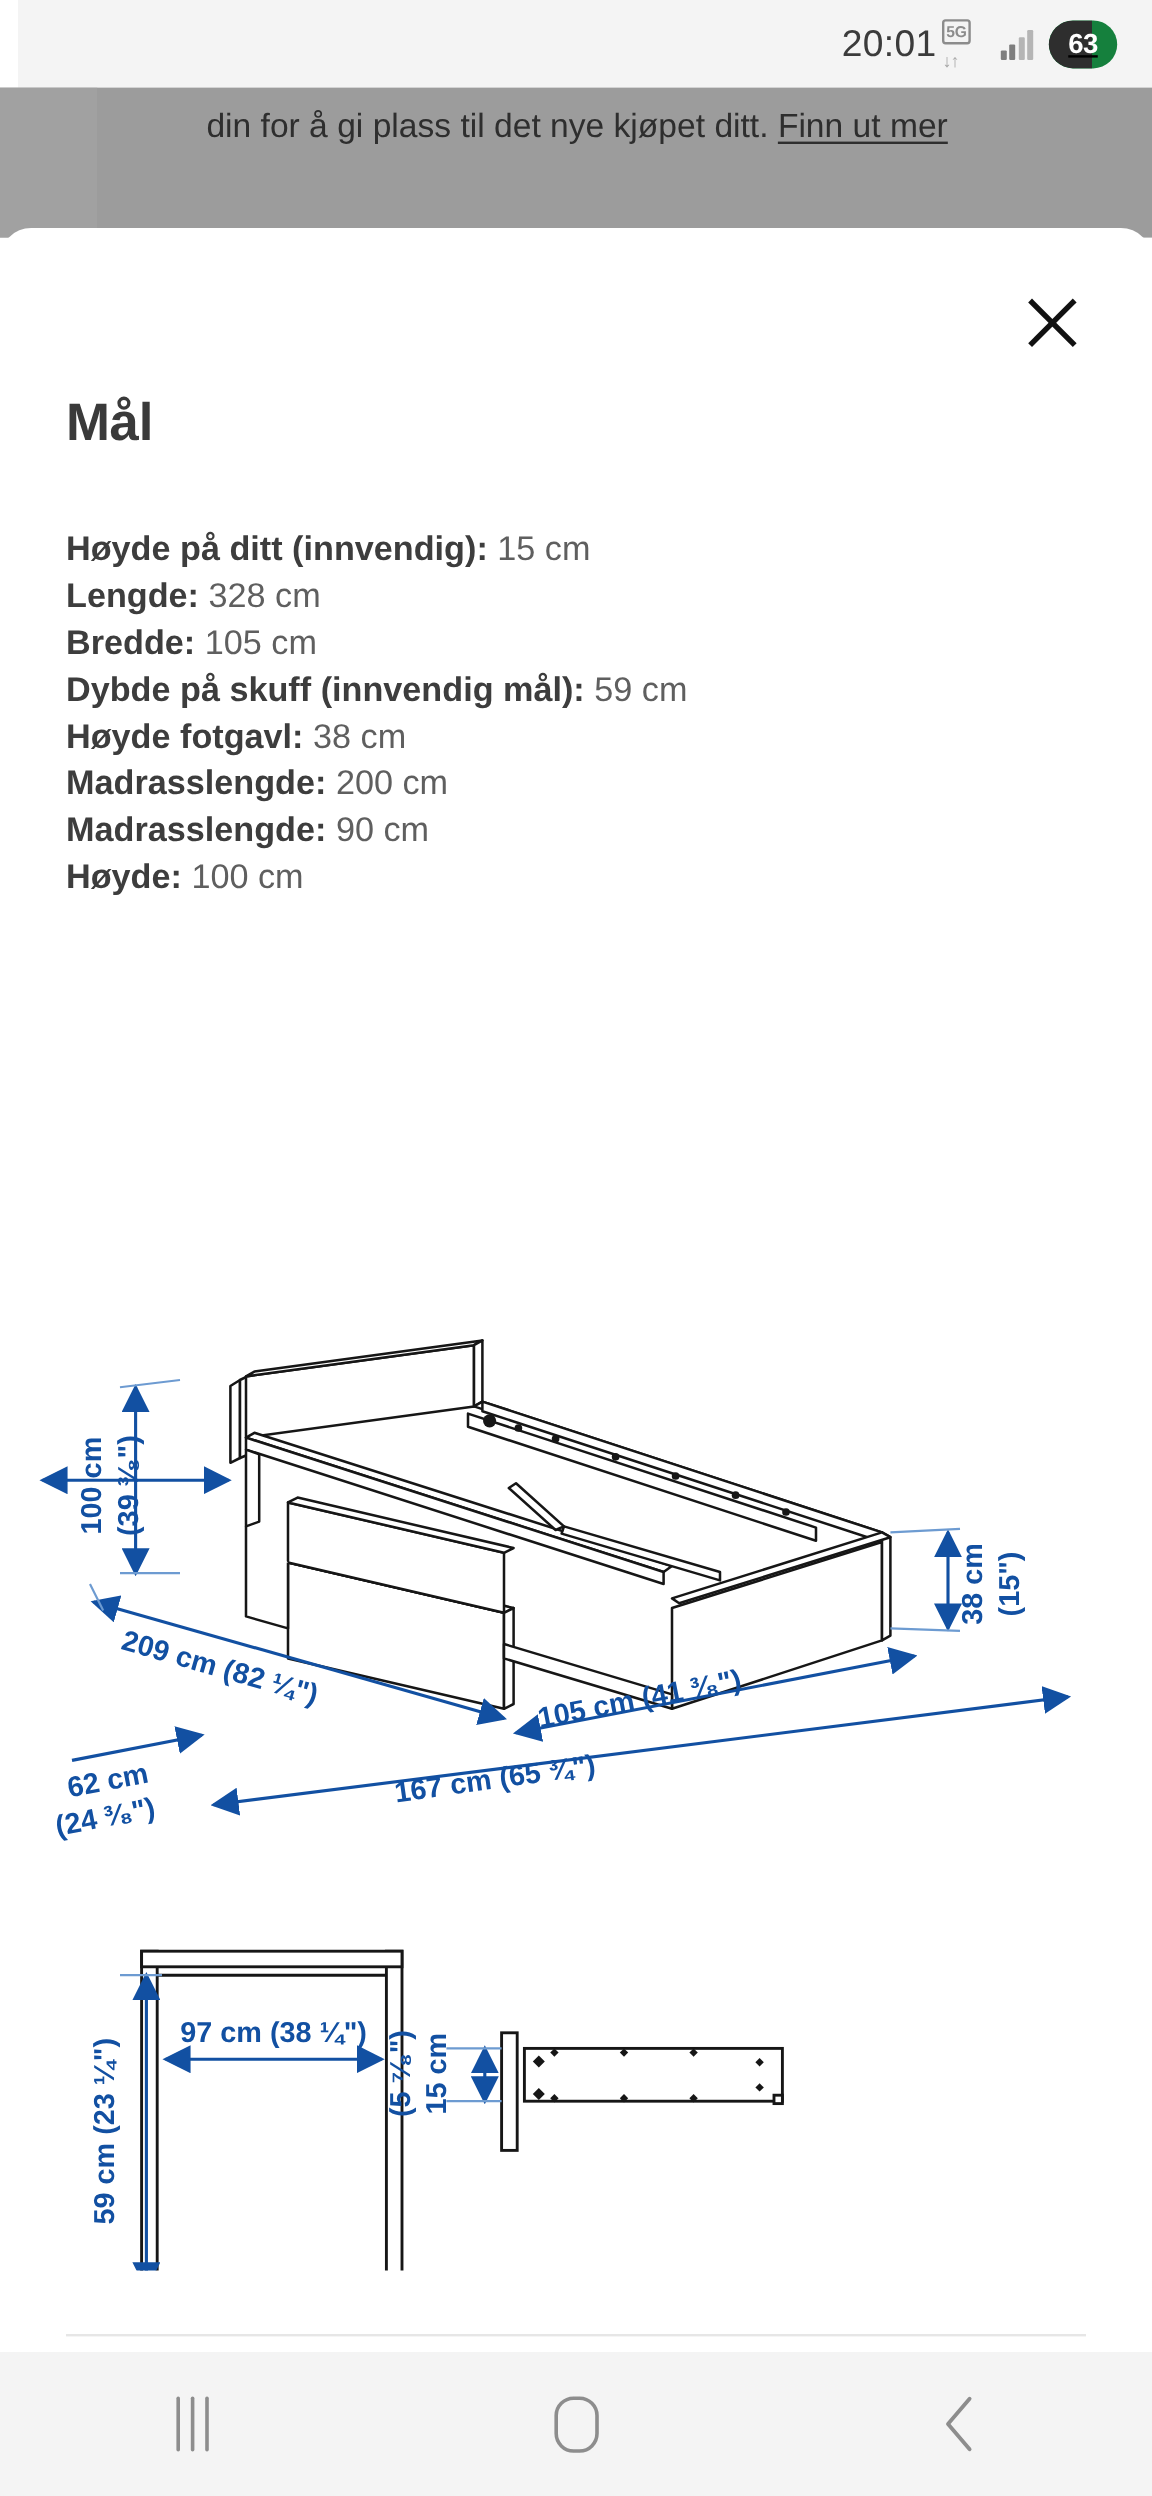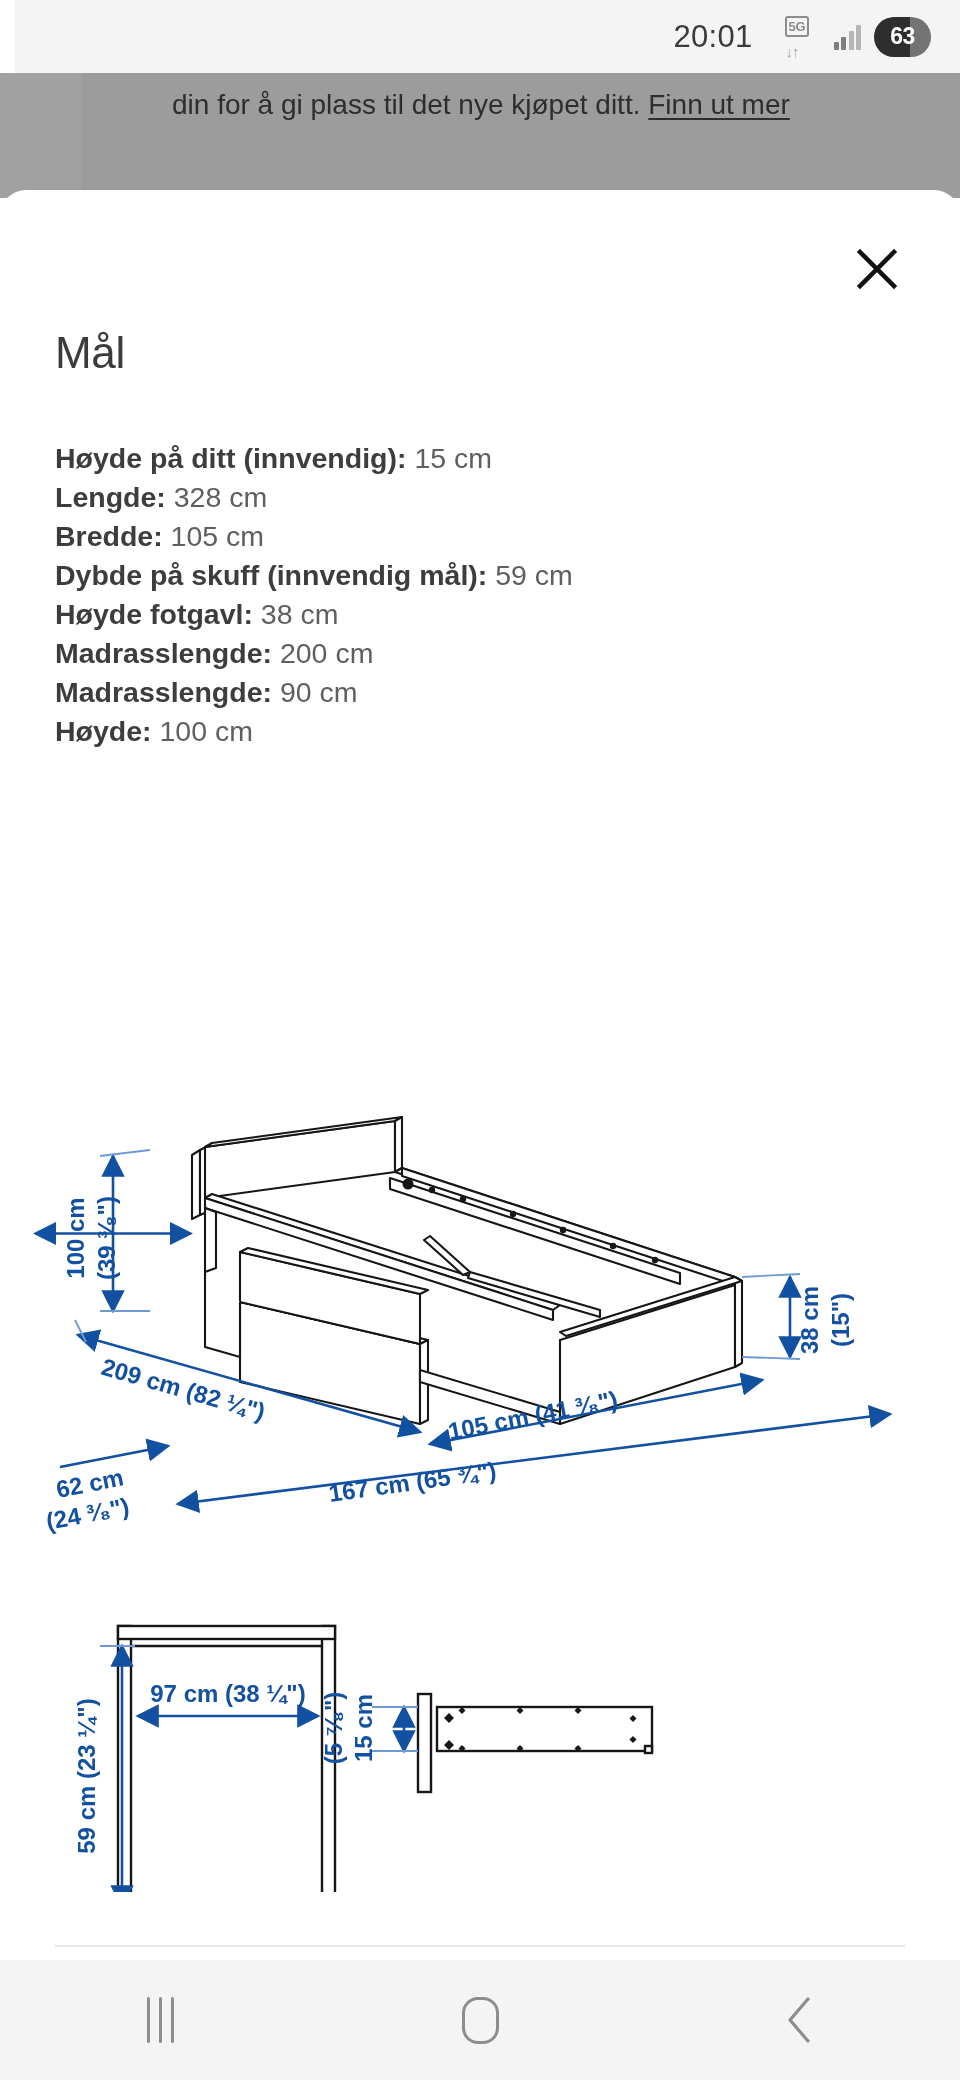--- a/index.html
+++ b/index.html
@@ -24,21 +24,21 @@
     background:#f4f4f4;
     display:flex; align-items:center;
     justify-content:flex-end;
     padding:0 44px 0 52px;
   }
   .clock {
     font-size:31px; color:#3b3b3b;
     letter-spacing:.3px;
     font-family:"Liberation Sans", sans-serif;
   }
-  .status-right { display:flex; align-items:center; gap:13px;margin-left:28px; }
+  .status-right { display:flex; align-items:center; gap:13px; }
 
   .icon-5g { position:relative; width:40px; height:42px; }
   .icon-5g .label {
     position:absolute; top:0; left:4px;
     border:2.5px solid #8c8c8c; border-radius:3px;
     color:#8c8c8c; font-size:13px; font-weight:bold;
     line-height:1; padding:2px 2px 2.5px 2px;
     letter-spacing:-.2px;
   }
   .icon-5g .arrows {
@@ -51,23 +51,24 @@
   .signal i { display:block; width:5px; background:#b5b5b5; border-radius:1px; }
   .signal i.on { background:#7e7e7e; }
   .signal i:nth-child(1){ height:8px; }
   .signal i:nth-child(2){ height:13px; }
   .signal i:nth-child(3){ height:19px; }
   .signal i:nth-child(4){ height:25px; }
 
   .battery {
     position:relative;
     width:57px; height:40px; border-radius:20px;
-    background:#737373;
+    background:#15803d;
     display:flex; align-items:center; justify-content:center;
     overflow:hidden;
+    text-decoration:underline;
   }
   .battery .fill {
     position:absolute; left:0; top:0; bottom:0; width:63%;
     background:#2e2e2e; border-radius:20px 0 0 20px;
   }
   .battery .pct {
     position:relative;
     color:#ffffff; font-size:23px; font-weight:bold; line-height:1;
     letter-spacing:-.5px;
   }
@@ -105,21 +106,21 @@
   .close-btn {
     position:absolute; top:232px; right:46px;
     width:74px; height:74px;
     display:flex; align-items:center; justify-content:center;
     cursor:pointer; background:none; border:none;
   }
   .close-btn svg { display:block; }
 
   .sheet-title {
     position:absolute; top:328px; left:55px;
-    font-size:44px; font-weight:normal; color:#3a3a3a;
+    font-size:44px; font-weight:bold; color:#3a3a3a;
     letter-spacing:-.3px;
   }
 
   
   .spec-list {
     position:absolute; top:439px; left:55px; right:40px;
   }
   .spec-row {
     font-size:28.5px; line-height:39px; color:#5f5f5f;
     margin-bottom:0; white-space:nowrap;

